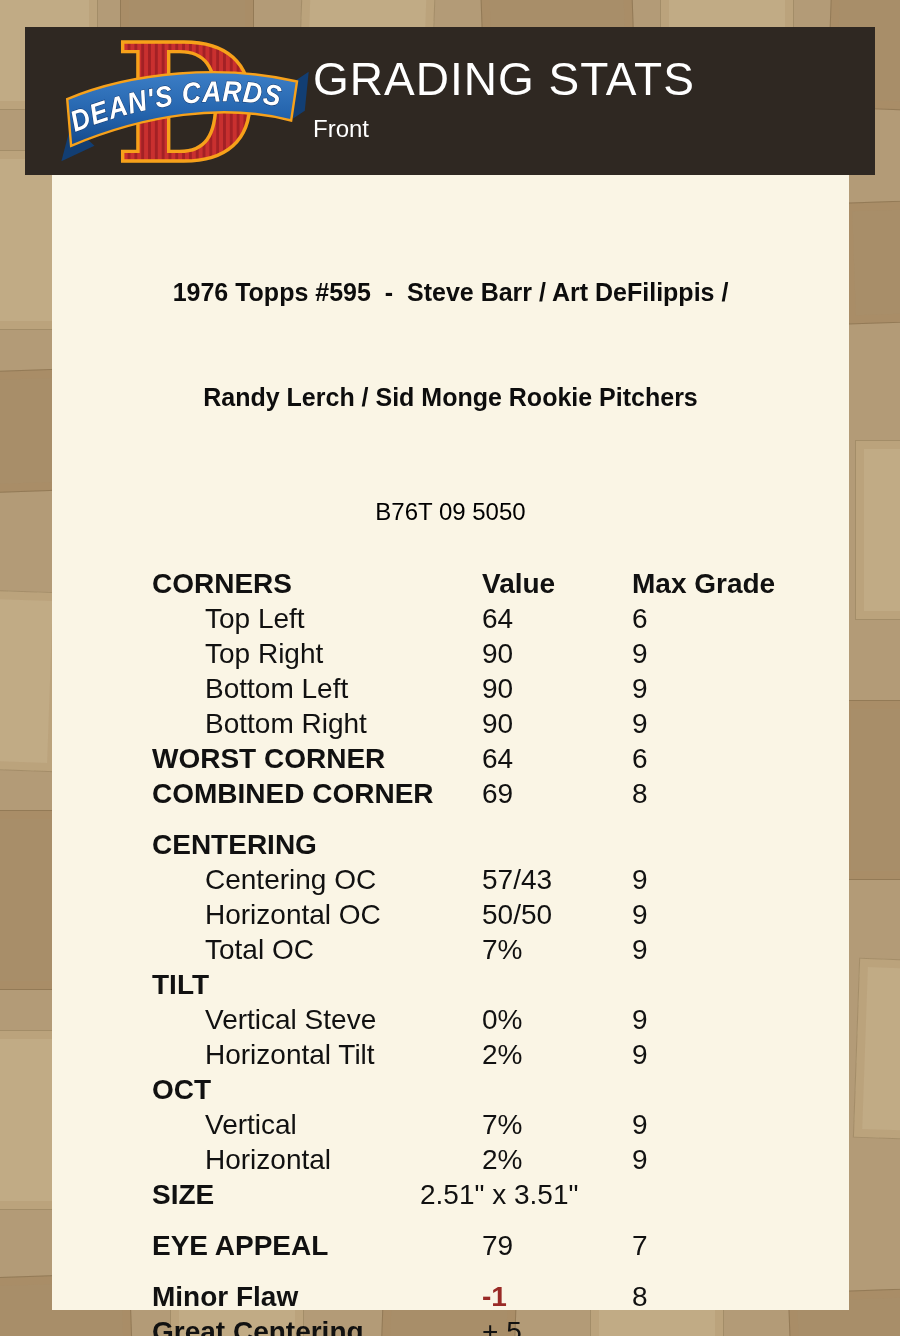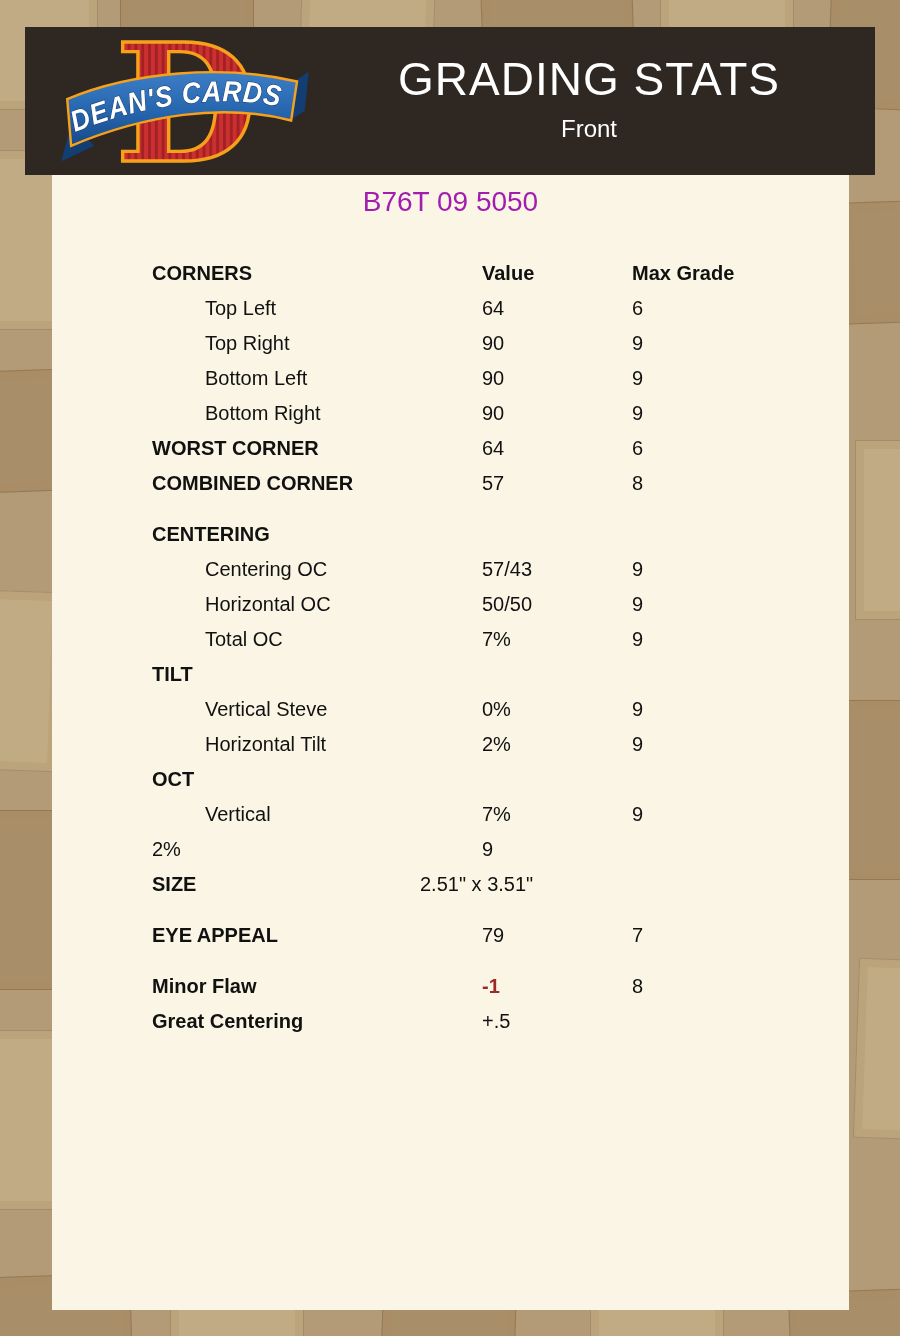--- a/index.html
+++ b/index.html
@@ -11,34 +11,34 @@
   .bgcard{position:absolute;width:132px;height:178px;background:rgba(222,201,160,.35);
           border:1px solid rgba(110,86,52,.35);box-shadow:inset 0 0 0 8px rgba(170,140,100,.25);}
   .bgcard:nth-child(even){background:rgba(150,122,84,.38);}
   .bgcard:nth-child(3n){transform:rotate(2deg);}
   .bgcard:nth-child(4n){transform:rotate(-2deg);width:150px;height:120px;}
 
   
   .topbar{position:absolute;left:25px;top:27px;width:850px;height:148px;background:#2F2822;
           display:flex;align-items:center;}
   .logo{margin-left:34px;width:254px;height:148px;flex:0 0 auto;}
-  .header-titles{flex:1;text-align:center;color:#FFFFFF;padding-right:10px;}
+  .header-titles{flex:1;text-align:left;color:#FFFFFF;padding-right:10px;}
   .header-title{font-size:46px;letter-spacing:1px;line-height:50px;}
   .header-subtitle{font-size:24px;line-height:38px;margin-top:6px;}
 
   
   .panel{position:absolute;left:52px;top:175px;width:797px;height:1135px;background:#FAF5E5;}
   .card-title{margin:30px 20px 0;text-align:center;font-weight:bold;font-size:25px;
               line-height:35px;color:#0d0d0d;white-space:pre-wrap;}
-  .serial{text-align:center;font-size:28px;line-height:28px;margin-top:13px;color:#a21caf;}
+  .serial{text-align:center;font-size:24px;line-height:28px;margin-top:13px;color:#000000;}
 
   
   .table{margin-top:40px;}
   .trow{display:grid;grid-template-columns:330px 150px 180px;padding-left:100px;height:35px;
-        align-items:center;font-size:20px;color:#111;}
+        align-items:center;font-size:28px;color:#111;}
   .cell{white-space:nowrap;}
   .label.b{font-weight:bold;}
   .indent{padding-left:53px;}
   .val,.max{text-align:left;}
   .val.b,.max.b{font-weight:bold;}
   .red{color:#992A26;font-weight:bold;}
   .sizeval{position:relative;left:-62px;}
   .tgap{height:16px;}
 </style>
 </head>
@@ -93,20 +93,24 @@
         </text>
       </svg>
     </div>
     <div class="header-titles">
       <div class="header-title">GRADING STATS</div>
       <div class="header-subtitle">Front</div>
     </div>
   </header>
 
   <main class="panel">
+    <div class="card-title">
+      <div>1976 Topps #595  -  Steve Barr / Art DeFilippis /</div>
+      <div>Randy Lerch / Sid Monge Rookie Pitchers</div>
+    </div>
     <div class="serial">B76T 09 5050</div>
 
     <div class="table" id="grading-table">
         <div class="trow">
           <div class="cell label b">CORNERS</div>
           <div class="cell val b">Value</div>
           <div class="cell max b">Max Grade</div>
         </div>
         <div class="trow">
           <div class="cell label indent">Top Left</div>
@@ -128,21 +132,21 @@
           <div class="cell val">90</div>
           <div class="cell max">9</div>
         </div>
         <div class="trow">
           <div class="cell label b">WORST CORNER</div>
           <div class="cell val">64</div>
           <div class="cell max">6</div>
         </div>
         <div class="trow">
           <div class="cell label b">COMBINED CORNER</div>
-          <div class="cell val">57</div>
+          <div class="cell val">69</div>
           <div class="cell max">8</div>
         </div>
         <div class="tgap"></div>
         <div class="trow">
           <div class="cell label b">CENTERING</div>
           <div class="cell val"></div>
           <div class="cell max"></div>
         </div>
         <div class="trow">
           <div class="cell label indent">Centering OC</div>
@@ -178,20 +182,21 @@
           <div class="cell label b">OCT</div>
           <div class="cell val"></div>
           <div class="cell max"></div>
         </div>
         <div class="trow">
           <div class="cell label indent">Vertical</div>
           <div class="cell val">7%</div>
           <div class="cell max">9</div>
         </div>
         <div class="trow">
+          <div class="cell label indent">Horizontal</div>
           <div class="cell val">2%</div>
           <div class="cell max">9</div>
         </div>
         <div class="trow">
           <div class="cell label b">SIZE</div>
           <div class="cell val sizeval">2.51" x 3.51"</div>
           <div class="cell max"></div>
         </div>
         <div class="tgap"></div>
         <div class="trow">

